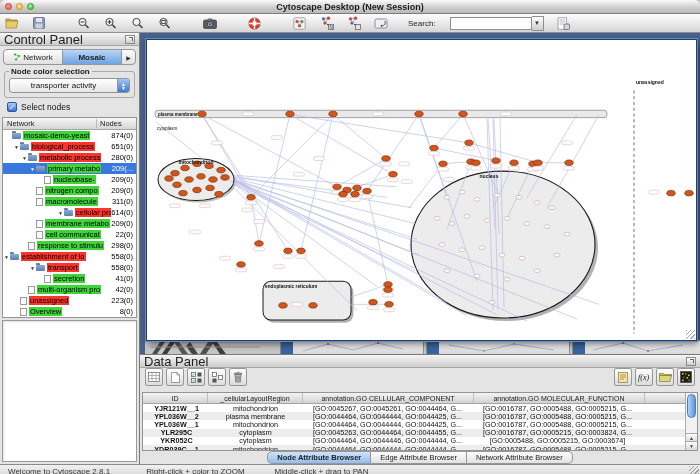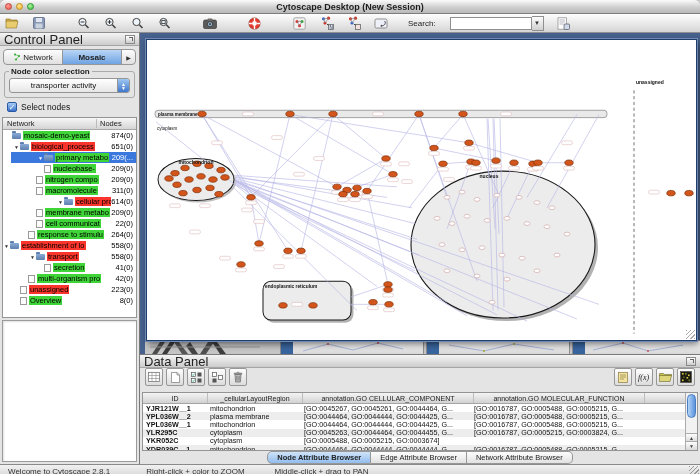--- a/index.html
+++ b/index.html
@@ -48,21 +48,21 @@
   .checkbox{width:10px;height:10px;border-radius:2px;background:linear-gradient(#a6cbf6,#3a72cb);
     border:1px solid #2a58a4;color:#fff;font-size:8px;line-height:9px;text-align:center;box-sizing:border-box;}
   
   .tree-wrap{margin:2px 2px 0;border:1px solid #949494;background:#fff;height:199px;display:flex;flex-direction:column;flex:none;}
   .tree-header{display:flex;height:11px;background:linear-gradient(#f7f7f7,#d4d4d4);border-bottom:1px solid #a8a8a8;
     font-size:7.5px;color:#222;align-items:center;flex:none;}
   .th-network{flex:1;padding-left:4px;border-right:1px solid #bcbcbc;}
   .th-nodes{width:36px;padding-left:3px;}
   .tree-body{flex:1;overflow:hidden;}
   .tree-row{display:flex;align-items:center;height:11px;font-size:7.5px;white-space:nowrap;color:#000;}
-  .tree-row.selected{background:#3b78dd;margin-left:8px;}
+  .tree-row.selected{background:#3b78dd;}
   .tree-row.selected .tr-count{color:#fff;}
   .tr-arrow{width:7px;font-size:5px;color:#333;text-align:center;flex:none;}
   .tree-row.selected .tr-arrow{color:#fff;}
   .icon-folder{width:9px;height:6px;background:linear-gradient(#8babd6,#5d7fae);border-radius:1px;position:relative;flex:none;margin-right:2px;}
   .icon-folder::before{content:"";position:absolute;top:-2px;left:0;width:4px;height:2px;background:#5d7fae;border-radius:1px 1px 0 0;}
   .icon-doc{width:7px;height:8px;background:#fdfdfd;border:1px solid #9a9a9a;box-sizing:border-box;flex:none;margin-right:2px;}
   .tr-label{padding:0 1px;overflow:hidden;}
   .bg-green{background:#3fd437;}
   .bg-red{background:#fb352b;}
   .tr-count{margin-left:auto;padding-right:3px;}
@@ -81,21 +81,21 @@
   .net-canvas{flex:1;position:relative;background:#fff;}
   .net-canvas svg{position:absolute;inset:0;width:100%;height:100%;}
   .grip{position:absolute;right:1px;bottom:1px;width:9px;height:9px;
     background:repeating-linear-gradient(135deg,#aaa 0 1px,transparent 1px 3px);}
   
   .data-panel{height:110px;background:#e4e4e4;border-top:1px solid #7a7a7a;display:flex;flex-direction:column;box-sizing:border-box;}
   .dp-toolbar{height:24px;display:flex;align-items:flex-start;padding:0 5px;gap:3px;flex:none;}
   .dp-btn{width:18px;height:18px;border:1px solid #979797;border-radius:2px;background:linear-gradient(#fefefe,#dcdcdc);
     display:flex;align-items:center;justify-content:center;box-sizing:border-box;}
   .dp-spacer{flex:1;}
-  .dp-table-wrap{flex:1;margin:0 2px;border:1px solid #949494;background:#fff;display:flex;min-height:0;}
+  .dp-table-wrap{flex:1;margin:0 2px;border:1px solid #949494;background:#fff;display:flex;min-height:0;text-align:center;}
   .dp-table{flex:1;display:flex;flex-direction:column;min-width:0;}
   .dp-header{display:flex;height:10px;background:linear-gradient(#f4f4f4,#d2d2d2);border-bottom:1px solid #a5a5a5;
     font-size:7px;color:#222;flex:none;}
   .dp-hcell{display:flex;align-items:center;justify-content:center;border-right:1px solid #bdbdbd;overflow:hidden;}
   .c-id{width:64px;flex:none;}
   .c-region{width:94px;flex:none;}
   .c-cc{width:170px;flex:none;}
   .c-mf{width:170px;flex:none;}
   .c-fill{flex:1;border-right:none;}
   .dp-body{flex:1;overflow:hidden;}
@@ -297,20 +297,26 @@
               <span class="icon-folder"></span>
               <span class="tr-label bg-green">mosaic-demo-yeast</span>
               <span class="tr-count">874(0)</span>
             </div>
             <div class="tree-row" style="padding-left: 10px;">
               <span class="tr-arrow">▼</span>
               <span class="icon-folder"></span>
               <span class="tr-label bg-red">biological_process</span>
               <span class="tr-count">651(0)</span>
             </div>
+            <div class="tree-row" style="padding-left: 18px;">
+              <span class="tr-arrow">▼</span>
+              <span class="icon-folder"></span>
+              <span class="tr-label bg-red">metabolic process</span>
+              <span class="tr-count">280(0)</span>
+            </div>
             <div class="tree-row selected" style="padding-left: 26px;">
               <span class="tr-arrow">▼</span>
               <span class="icon-folder"></span>
               <span class="tr-label bg-green">primary metabo</span>
               <span class="tr-count">209(...</span>
             </div>
             <div class="tree-row" style="padding-left: 34px;">
               <span class="tr-arrow"></span>
               <span class="icon-doc"></span>
               <span class="tr-label bg-green">nucleobase-</span>
@@ -343,21 +349,21 @@
             <div class="tree-row" style="padding-left: 26px;">
               <span class="tr-arrow"></span>
               <span class="icon-doc"></span>
               <span class="tr-label bg-green">cell communicat</span>
               <span class="tr-count">22(0)</span>
             </div>
             <div class="tree-row" style="padding-left: 18px;">
               <span class="tr-arrow"></span>
               <span class="icon-doc"></span>
               <span class="tr-label bg-green">response to stimulu</span>
-              <span class="tr-count">264(0)</span>
+              <span class="tr-count">298(0)</span>
             </div>
             <div class="tree-row" style="">
               <span class="tr-arrow">▼</span>
               <span class="icon-folder"></span>
               <span class="tr-label bg-red">establishment of lo</span>
               <span class="tr-count">558(0)</span>
             </div>
             <div class="tree-row" style="padding-left: 26px;">
               <span class="tr-arrow">▼</span>
               <span class="icon-folder"></span>
@@ -737,20 +743,21 @@
                 <div class="dp-row">
                   <span class="dp-cell c-id">YLR295C</span>
                   <span class="dp-cell c-region">cytoplasm</span>
                   <span class="dp-cell c-cc">[GO:0045263, GO:0044464, GO:0044455, G...</span>
                   <span class="dp-cell c-mf">[GO:0016787, GO:0005215, GO:0003824, G...</span>
                   <span class="dp-cell c-fill"></span>
                 </div>
                 <div class="dp-row">
                   <span class="dp-cell c-id">YKR052C</span>
                   <span class="dp-cell c-region">cytoplasm</span>
+                  <span class="dp-cell c-cc">[GO:0044464, GO:0044446, GO:0044444, G...</span>
                   <span class="dp-cell c-mf">[GO:0005488, GO:0005215, GO:0003674]</span>
                   <span class="dp-cell c-fill"></span>
                 </div>
                 <div class="dp-row">
                   <span class="dp-cell c-id">YDR039C__1</span>
                   <span class="dp-cell c-region">mitochondrion</span>
                   <span class="dp-cell c-cc">[GO:0044464, GO:0044444, GO:0044444, G...</span>
                   <span class="dp-cell c-mf">[GO:0016787, GO:0005488, GO:0005215, G...</span>
                   <span class="dp-cell c-fill"></span>
                 </div>

